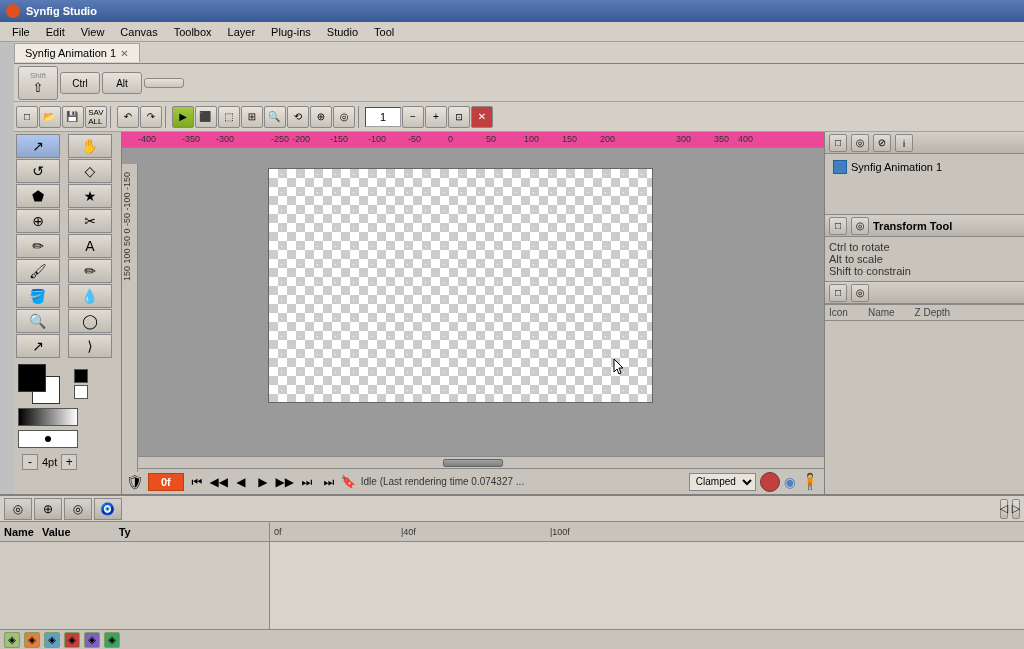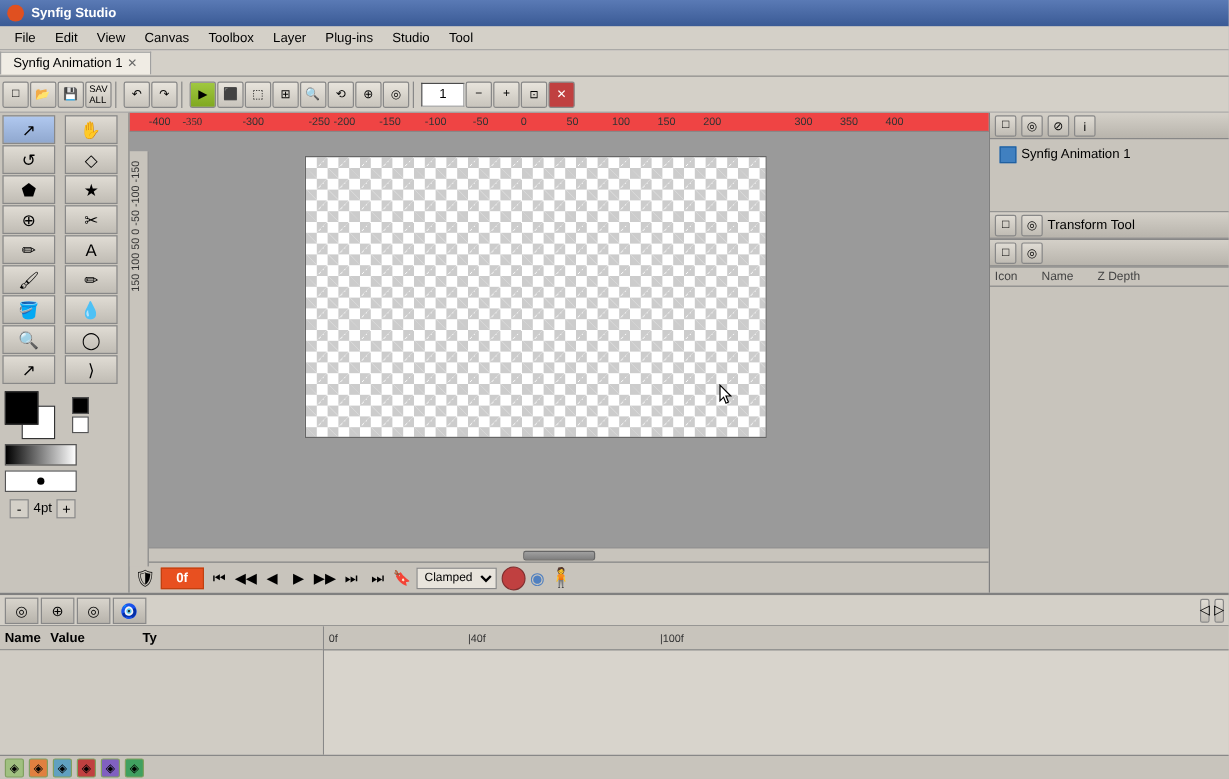--- a/index.html
+++ b/index.html
@@ -44,20 +44,21 @@
       display: flex;
       height: calc(649px - 22px - 20px);
       flex-direction: column;
     }
 
     
     #top-area {
       display: flex;
       flex-direction: column;
       flex: 1;
+      padding-left: 14px;
     }
 
     
     #tabbar {
       height: 22px;
       background: #d4d0c8;
       display: flex;
       align-items: center;
       border-bottom: 1px solid #808080;
     }
@@ -185,21 +186,21 @@
     #canvas-area {
       flex: 1;
       background: #9a9a9a;
       position: relative;
       overflow: hidden;
       display: flex;
       flex-direction: column;
     }
     #ruler-top {
       height: 16px;
-      background: #ef4444;
+      background: #ec4899;
       border-bottom: 1px solid #888;
       display: flex;
       align-items: center;
       padding-left: 16px;
       font-size: 9px;
       color: #333;
       position: relative;
       overflow: hidden;
     }
     #ruler-left {
@@ -293,21 +294,21 @@
       align-items: center;
       padding: 0 4px;
       gap: 4px;
       border-bottom: 1px solid #888;
     }
     .panel-icon-btn { width: 18px; height: 18px; background: linear-gradient(to bottom, #e0dcd4, #c0bcb4); border: 1px solid #888; border-radius: 2px; display: flex; align-items: center; justify-content: center; font-size: 10px; cursor: pointer; }
     .panel-content { padding: 4px; min-height: 60px; }
     .layer-item { display: flex; align-items: center; gap: 4px; padding: 2px 4px; font-size: 11px; }
     .layer-icon { width: 14px; height: 14px; background: #4080c0; border: 1px solid #2060a0; }
     .transform-info { padding: 4px; font-size: 11px; color: #333; }
-    .panel-title { font-size: 11px; font-weight: normal; }
+    .panel-title { font-size: 11px; font-weight: bold; }
     .col-header-row { display: flex; border-top: 1px solid #888; padding: 2px 4px; gap: 20px; font-size: 11px; }
     .col-h { font-size: 10px; color: #444; }
 
     
     #bottom-panel {
       height: 155px;
       border-top: 2px solid #808080;
       background: #c8c4bc;
       display: flex;
       flex-direction: column;
@@ -410,20 +411,35 @@
 <div id="main-container">
   <div id="top-area">
 
     <div id="tabbar">
       <div class="tab-item active">
         <span>Synfig Animation 1</span>
         <span class="tab-close">✕</span>
       </div>
     </div>
 
+    <div id="shortcut-bar">
+      <div class="shortcut-key">
+        <span style="font-size:8px;display:block;color:#888;">Shift</span>
+        <span style="font-size:13px;">⇧</span>
+      </div>
+      <div class="shortcut-key">
+        <span style="font-size:10px;">Ctrl</span>
+      </div>
+      <div class="shortcut-key">
+        <span style="font-size:10px;">Alt</span>
+      </div>
+      <div class="shortcut-key">
+        <span style="font-size:10px;"></span>
+      </div>
+    </div>
 
     <div id="toolbar-row">
       <div class="tb-btn">□</div>
       <div class="tb-btn">📂</div>
       <div class="tb-btn">💾</div>
       <div class="tb-btn" style="font-size:8px;">SAV<br>ALL</div>
       <div class="tb-separator"></div>
       <div class="tb-btn">↶</div>
       <div class="tb-btn">↷</div>
       <div class="tb-separator"></div>
@@ -488,36 +504,36 @@
             <div class="size-btn">+</div>
           </div>
         </div>
       </div>
 
       <div id="canvas-area">
 
         <div id="ruler-top">
           <span style="position:absolute;left:16px;top:2px;font-size:9px;display:flex;gap:0;">
             <span style="position:absolute;left:0px;">-400</span>
-            <span style="position:absolute;left:28px;font-family:Liberation Serif, serif;">-350</span>
+            <span style="position:absolute;left:44px;">-350</span>
             <span style="position:absolute;left:78px;">-300</span>
             <span style="position:absolute;left:133px;">-250</span>
             <span style="position:absolute;left:154px;">-200</span>
             <span style="position:absolute;left:192px;">-150</span>
             <span style="position:absolute;left:230px;">-100</span>
             <span style="position:absolute;left:270px;">-50</span>
             <span style="position:absolute;left:310px;">0</span>
             <span style="position:absolute;left:348px;">50</span>
             <span style="position:absolute;left:386px;">100</span>
             <span style="position:absolute;left:424px;">150</span>
             <span style="position:absolute;left:462px;">200</span>
             <span style="position:absolute;left:500px;margin-top:24px;">250</span>
             <span style="position:absolute;left:538px;">300</span>
             <span style="position:absolute;left:576px;">350</span>
-            <span style="position:absolute;left:614px;">400</span>
+            <span style="position:absolute;left:600px;">400</span>
           </span>
         </div>
 
         <div style="display:flex;flex:1;min-height:0;position:relative;">
 
           <div id="ruler-left" style="position:relative;width:16px;">
             <span style="position:absolute;left:0;top:8px;font-size:9px;writing-mode:vertical-lr;transform:rotate(180deg);color:#333;">
               150 100 50 0 -50 -100 -150
             </span>
           </div>
@@ -543,20 +559,21 @@
           <div style="font-size:14px;">🛡</div>
           <input class="frame-input" type="text" value="0f" style="">
           <div class="transport-btn">⏮</div>
           <div class="transport-btn">◀◀</div>
           <div class="transport-btn">◀</div>
           <div class="transport-btn">▶</div>
           <div class="transport-btn">▶▶</div>
           <div class="transport-btn">⏭</div>
           <div class="transport-btn">⏭</div>
           <div style="font-size:12px;">🔖</div>
+          <span class="status-text">Idle (Last rendering time 0.074327 ...</span>
           <select class="clamped-select">
             <option>Clamped</option>
           </select>
           <div class="record-btn"></div>
           <div style="font-size:14px;color:#5080c0;">◉</div>
           <div style="font-size:16px;">🧍</div>
         </div>
       </div>
 
       <div id="right-panel">
@@ -575,20 +592,25 @@
             </div>
           </div>
         </div>
 
         <div class="right-panel-section">
           <div class="panel-header">
             <div class="panel-icon-btn">□</div>
             <div class="panel-icon-btn">◎</div>
             <span class="panel-title">Transform Tool</span>
           </div>
+          <div class="transform-info">
+            <div>Ctrl to rotate</div>
+            <div>Alt to scale</div>
+            <div>Shift to constrain</div>
+          </div>
         </div>
 
         <div class="right-panel-section">
           <div class="panel-header">
             <div class="panel-icon-btn">□</div>
             <div class="panel-icon-btn">◎</div>
           </div>
           <div class="col-header-row">
             <span class="col-h">Icon</span>
             <span class="col-h">Name</span>
@@ -620,21 +642,21 @@
           <span>Name</span>
           <span style="">Value</span>
           <span style="margin-left:40px;">Ty</span>
         </div>
         <div style="flex:1;background:#d0ccc4;"></div>
       </div>
 
       <div id="timeline-right">
         <div id="timeline-scale" style="position:relative;height:20px;">
           <span style="position:absolute;left:4px;font-size:9px;">0f</span>
-          <span style="position:absolute;left:120px;font-size:9px;">|40f</span>
+          <span style="position:absolute;left:131px;font-size:9px;">|40f</span>
           <span style="position:absolute;left:280px;font-size:9px;">|100f</span>
         </div>
         <div id="timeline-tracks" style="flex:1;background:#d8d4cc;"></div>
       </div>
     </div>
 
     <div id="bottom-footer">
       <div class="footer-icon" style="background:#a0c080;">◈</div>
       <div class="footer-icon" style="background:#e08040;">◈</div>
       <div class="footer-icon" style="background:#60a0c0;">◈</div>

